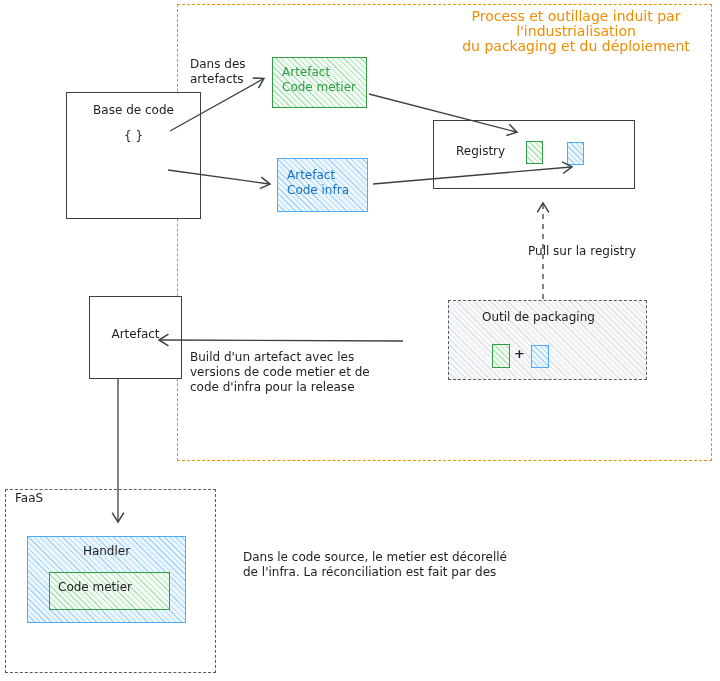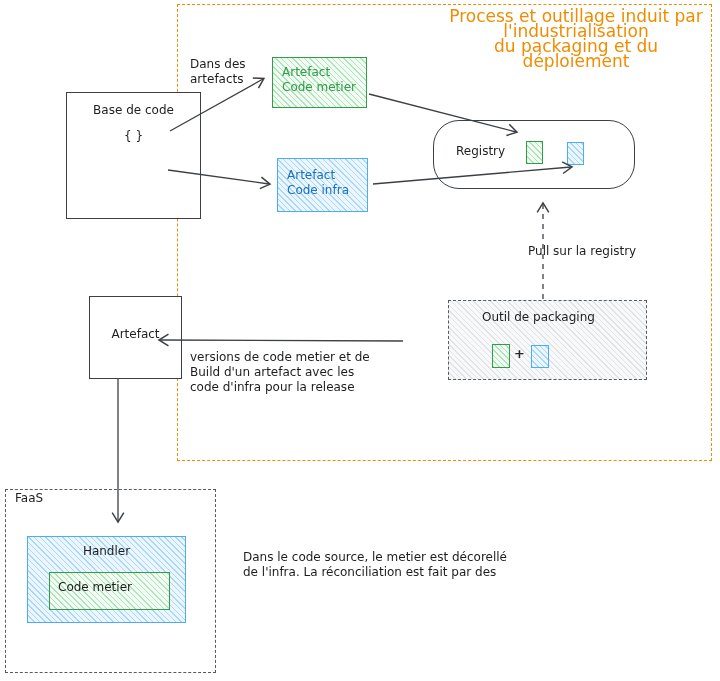--- a/index.html
+++ b/index.html
@@ -26,21 +26,21 @@
   .hatch-blue{
     border:1.5px solid #4dabf7;
     background-color:#ecf6fe;
     background-image:repeating-linear-gradient(45deg, rgba(77,171,247,.42) 0px, rgba(77,171,247,.42) 1px, transparent 1px, transparent 4px);
   }
   .hatch-gray{
     background-color:#f8f9fa;
     background-image:repeating-linear-gradient(45deg, rgba(134,142,150,.20) 0px, rgba(134,142,150,.20) 1px, transparent 1px, transparent 4px);
   }
   .title-orange{
-    color:#f08c00;font-size:17px;line-height:15px;text-align:center;
+    color:#f08c00;font-size:14px;line-height:15px;text-align:center;
   }
   .txt-green{color:#2f9e44;}
   .txt-blue{color:#1971c2;}
   .chip{position:absolute;}
   .plus{font-weight:bold;font-size:13px;color:#23272b;}
   svg.arrows{position:absolute;left:0;top:0;pointer-events:none;}
 </style>
 </head>
 <body>
 
@@ -66,42 +66,42 @@
     <div class="abs txt-green" style="left:9px;top:7px;">Artefact</div>
     <div class="abs txt-green" style="left:9px;top:22px;">Code metier</div>
   </div>
 
   <div class="abs hatch-blue" style="left:277px;top:158px;width:89px;height:52px;">
     <div class="abs txt-blue" style="left:9px;top:9px;">Artefact</div>
     <div class="abs txt-blue" style="left:9px;top:24px;">Code infra</div>
   </div>
 
 
-  <div class="abs box-solid" style="left:433px;top:120px;width:168px;height:67px;border-radius:26px;">
+  <div class="abs box-solid" style="left:433px;top:120px;width:168px;height:67px;">
     <div class="abs" style="left:22px;top:23px;">Registry</div>
     <div class="chip hatch-green" style="left:92px;top:20px;width:15px;height:21px;"></div>
     <div class="chip hatch-blue" style="left:133px;top:21px;width:15px;height:21px;"></div>
   </div>
 
   <div class="abs" style="left:528px;top:244px;">Pull sur la registry</div>
 
   <div class="abs frame-gray hatch-gray" style="left:404px;top:300px;width:197px;height:78px;margin-left:44px;">
     <div class="abs" style="left:33px;top:9px;">Outil de packaging</div>
     <div class="chip hatch-green" style="left:43px;top:43px;width:16px;height:22px;"></div>
     <div class="abs plus" style="left:65px;top:45px;">+</div>
     <div class="chip hatch-blue" style="left:82px;top:44px;width:16px;height:21px;"></div>
   </div>
 
   <div class="abs box-solid" style="left:89px;top:296px;width:59px;height:81px;">
     <div class="abs" style="left:0;top:30px;width:100%;text-align:center;">Artefact</div>
   </div>
 
   <div class="abs" style="left:190px;top:350px;">
+    <div>Build d'un artefact avec les</div>
     <div>versions de code metier et de</div>
-    <div>Build d'un artefact avec les</div>
     <div>code d'infra pour la release</div>
   </div>
 
   <div class="abs frame-gray" style="left:5px;top:489px;width:209px;height:182px;">
     <div class="abs" style="left:9px;top:1px;">FaaS</div>
 
     <div class="abs hatch-blue" style="left:21px;top:46px;width:157px;height:85px;">
       <div class="abs" style="left:0;top:7px;width:100%;text-align:center;color:#1e1e1e;">Handler</div>
       <div class="abs hatch-green" style="left:21px;top:35px;width:119px;height:36px;">
         <div class="abs" style="left:8px;top:7px;color:#1e1e1e;">Code metier</div>

